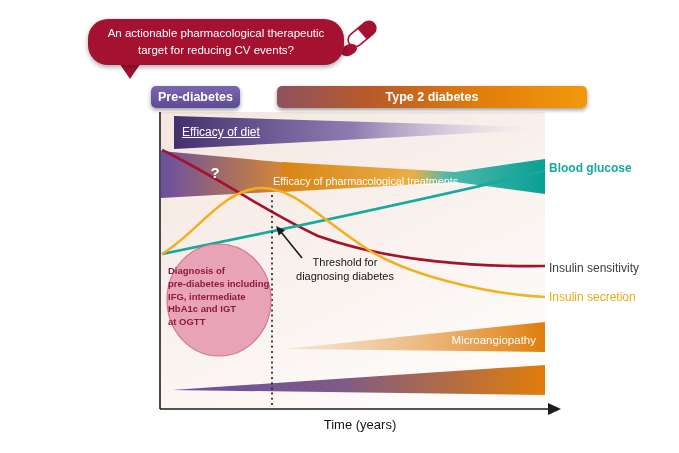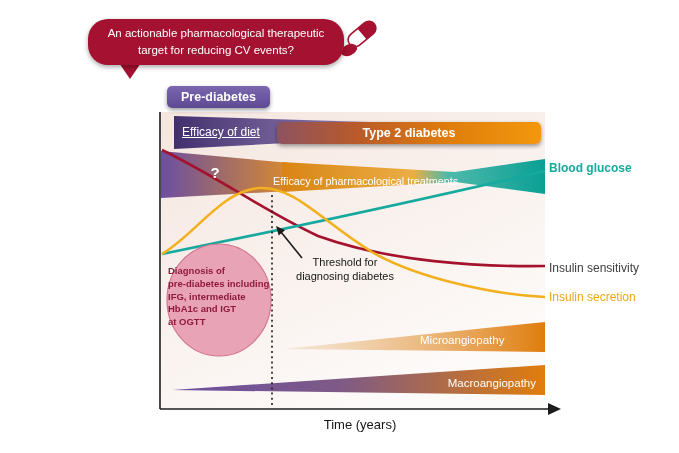--- a/index.html
+++ b/index.html
@@ -21,35 +21,35 @@
   .bubble-tail{
     position:absolute;left:117px;top:60px;width:0;height:0;
     border-left:13px solid transparent;border-right:13px solid transparent;
     border-top:19px solid #a51130;
   }
   .bar{
     position:absolute;top:86px;height:22px;border-radius:5px;
     box-shadow:0 2px 4px rgba(0,0,0,.4);
     color:#fff;font-weight:bold;font-size:12.5px;text-align:center;line-height:22px;
   }
-  .bar-pre{left:167px;width:103px;background:linear-gradient(180deg,#7a67b0,#5d4a92);}
-  .bar-t2{left:277px;width:264px;background:linear-gradient(90deg,#8e525f 0%,#b95a2a 30%,#e07d0c 65%,#f2980d 100%);margin-top:36px;}
+  .bar-pre{left:151px;width:89px;background:linear-gradient(180deg,#7a67b0,#5d4a92);}
+  .bar-t2{left:277px;width:310px;background:linear-gradient(90deg,#8e525f 0%,#b95a2a 30%,#e07d0c 65%,#f2980d 100%);}
   .w-lbl{color:#fff;}
   .lbl-diet{left:182px;top:125px;font-size:12px;text-decoration:underline;}
   .lbl-q{left:170px;top:163px;width:90px;text-align:center;font-size:15px;font-weight:bold;}
   .lbl-pharma{left:273px;top:174px;font-size:10.8px;}
   .lbl-bg{left:549px;top:161px;font-size:12px;color:#16a99e;font-weight:bold;}
   .lbl-is{left:549px;top:261px;font-size:12px;color:#404040;}
   .lbl-isec{left:549px;top:290px;font-size:12px;color:#eda716;}
   .lbl-threshold{left:284px;top:255px;width:122px;font-size:11px;color:#151515;text-align:center;}
   .lbl-diag{
     left:168px;top:265px;width:102px;height:70px;
     font-size:9.5px;font-weight:bold;color:#8f1a3c;text-align:left;line-height:1.35;
   }
-  .lbl-micro{left:420px;top:333px;width:116px;font-size:11.5px;}
+  .lbl-micro{left:420px;top:333px;width:116px;text-align:right;font-size:11.5px;}
   .lbl-macro{left:418px;top:376px;width:118px;text-align:right;font-size:11.5px;}
   .lbl-time{left:295px;top:417px;width:130px;text-align:center;font-size:13px;color:#151515;}
 </style>
 </head>
 <body>
 
 <div class="stage">
 
   <svg width="679" height="453" viewBox="0 0 679 453">
     <defs>
@@ -129,16 +129,15 @@
   <div class="lbl lbl-is">Insulin sensitivity</div>
   <div class="lbl lbl-isec">Insulin secretion</div>
   <div class="lbl lbl-threshold">Threshold for
 diagnosing diabetes</div>
   <div class="lbl lbl-diag">Diagnosis of
 pre-diabetes including
 IFG, intermediate
 HbA1c and IGT
 at OGTT</div>
   <div class="lbl w-lbl lbl-micro">Microangiopathy</div>
-  <div class="lbl w-lbl lbl-macro">Macroangiopathy</div>
   <div class="lbl lbl-time">Time (years)</div>
 
 </div>
 
 </body></html>

